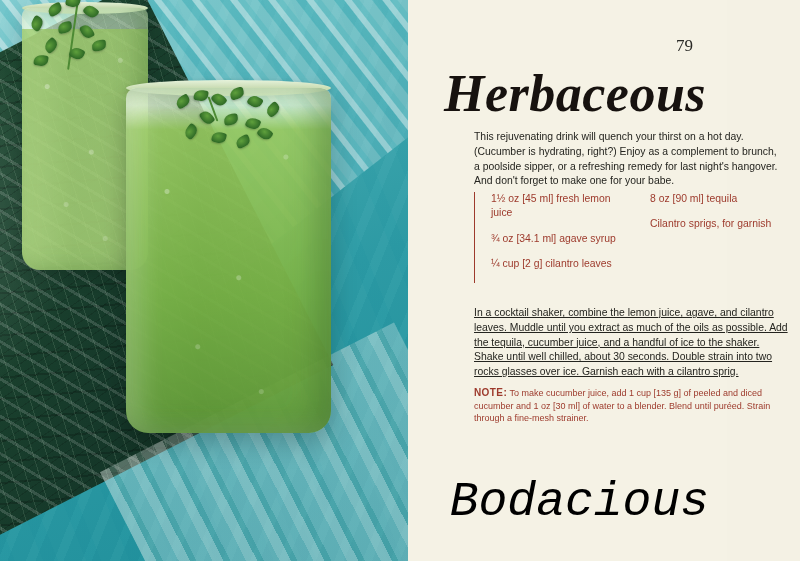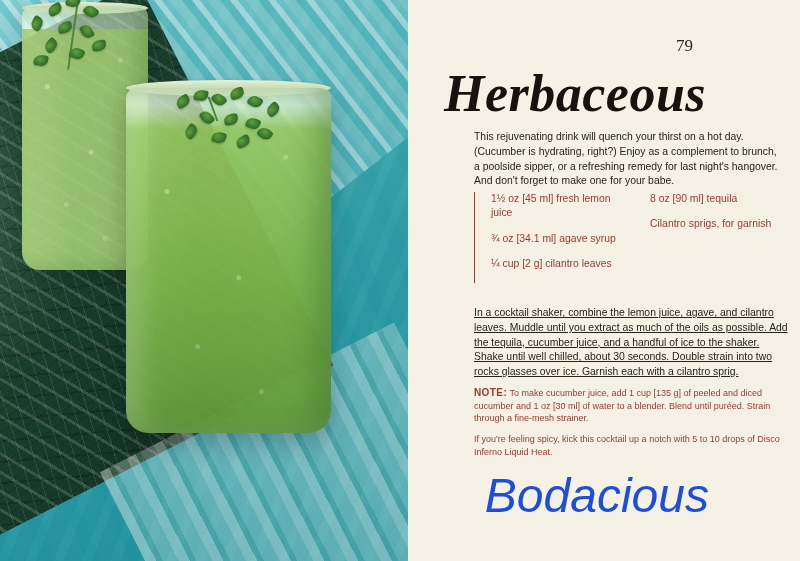--- a/index.html
+++ b/index.html
@@ -261,25 +261,25 @@
     left: 66px;
     top: 424px;
     width: 316px;
     font-size: 9px;
     line-height: 12.6px;
     color: #9d3a2c;
   }
   .footer-title {
     position: absolute;
     right: 18px;
-    bottom: 38px;
-    font-family: Liberation Sans, sans-serif;
+    bottom: 32px;
+    font-family: Liberation Mono, monospace;
     font-style: italic;
     font-size: 48px;
-    color: #1d4ed8;
+    color: #000000;
   }
 </style>
 </head>
 <body>
 
 <div class="page">
 
   <div class="photo-panel">
     <div class="water"></div>
     <div class="cloth"></div>
@@ -341,17 +341,16 @@
       <div class="ing-col">
         <div class="ing-item">8 oz [90 ml] tequila</div>
         <div class="ing-item">Cilantro sprigs, for garnish</div>
       </div>
     </div>
 
     <p class="method">In a cocktail shaker, combine the lemon juice, agave, and cilantro leaves. Muddle until you extract as much of the oils as possible. Add the tequila, cucumber juice, and a handful of ice to the shaker. Shake until well chilled, about 30 seconds. Double strain into two rocks glasses over ice. Garnish each with a cilantro sprig.</p>
 
     <p class="note"><span class="note-label">NOTE:</span><span> To make cucumber juice, add 1 cup [135 g] of peeled and diced cucumber and 1 oz [30 ml] of water to a blender. Blend until puréed. Strain through a fine-mesh strainer.</span></p>
 
-    <p class="tip">If you're feeling spicy, kick this cocktail up a notch with 5 to 10 drops of Disco Inferno Liquid Heat.</p>
 
     <div class="footer-title">Bodacious</div>
   </div>
 </div>
 
 </body></html>

